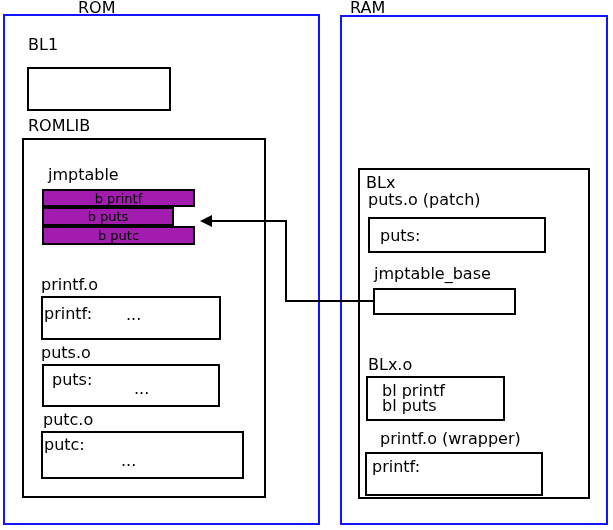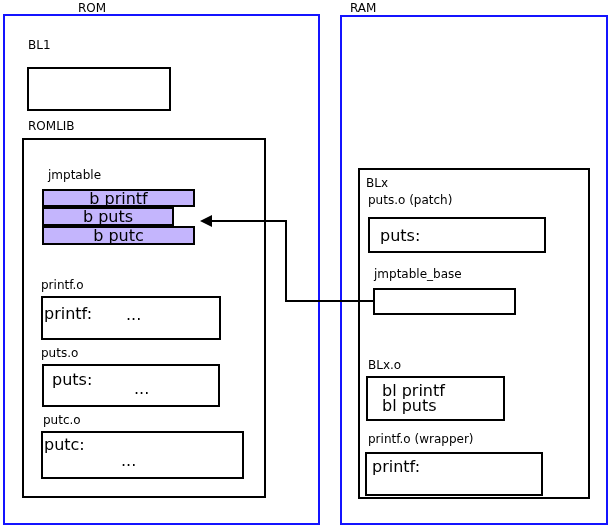--- a/index.html
+++ b/index.html
@@ -13,46 +13,46 @@
     width: 613px;
     height: 530px;
     background: #ffffff;
     font-family: "DejaVu Sans", sans-serif;
     overflow: hidden;
   }
 
   
   .lbl {
     position: absolute;
-    font-size: 12px;
+    font-size: 16px;
     line-height: 14px;
     color: #000000;
     white-space: pre;
   }
   .region {
     position: absolute;
     border: 2px solid #1414ff;
     background: transparent;
     box-sizing: border-box;
   }
   .box {
     position: absolute;
     border: 2px solid #000000;
     background: #ffffff;
     box-sizing: border-box;
   }
   .jt-row {
     position: absolute;
     border: 2px solid #000000;
-    background: #c4b5fd;
+    background: #a21caf;
     box-sizing: border-box;
     display: flex;
     align-items: center;
     justify-content: center;
-    font-size: 16px;
+    font-size: 13px;
     color: #000000;
     white-space: pre;
   }
   .code {
     position: absolute;
     font-size: 16px;
     line-height: 15px;
     color: #000000;
     white-space: pre;
   }
@@ -130,21 +130,21 @@
   <div class="box" style="left:373px; top:288px; width:143px; height:27px;">
     <span class="code" style="left:6px; top:4px;"></span>
   </div>
 
   <div class="lbl" style="left:368px; top:358px;">BLx.o</div>
   <div class="box" style="left:366px; top:376px; width:139px; height:45px;">
     <span class="code" style="left:14px; top:5px;">bl printf</span>
     <span class="code" style="left:14px; top:20px;">bl puts</span>
   </div>
 
-  <div class="lbl" style="left:368px; top:432px;">printf.o (wrapper)</div>
+  <div class="lbl" style="left:380px; top:432px;">printf.o (wrapper)</div>
   <div class="box" style="left:365px; top:452px; width:178px; height:44px;">
     <span class="code" style="left:5px; top:5px;">printf:</span>
   </div>
 
   <div class="seg-h" style="left:285px; top:300px; width:89px;"></div>
 
   <div class="seg-v" style="left:285px; top:220px; height:82px;"></div>
 
   <div class="seg-h" style="left:211px; top:220px; width:76px;"></div>
 

